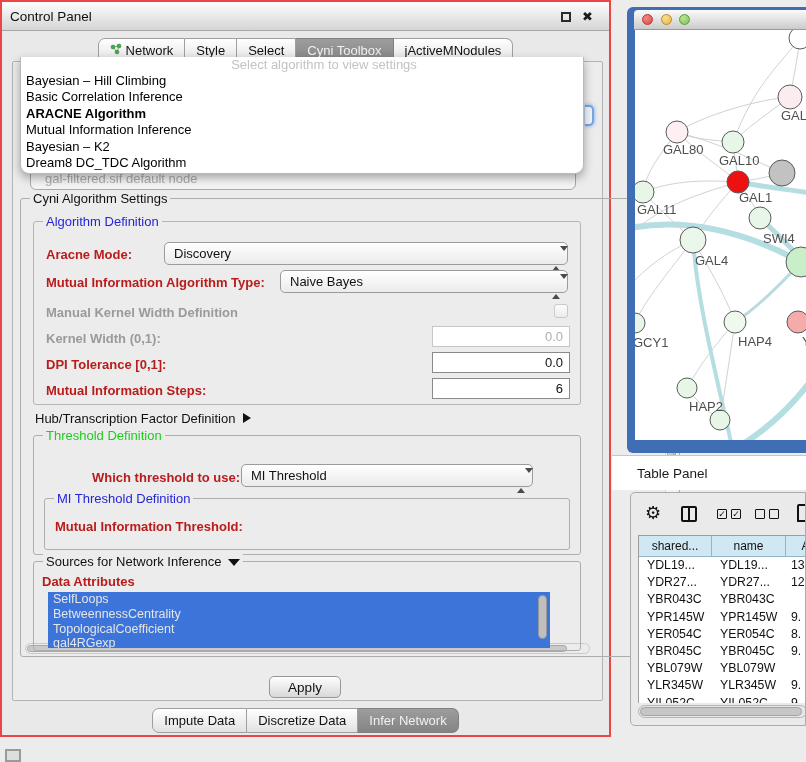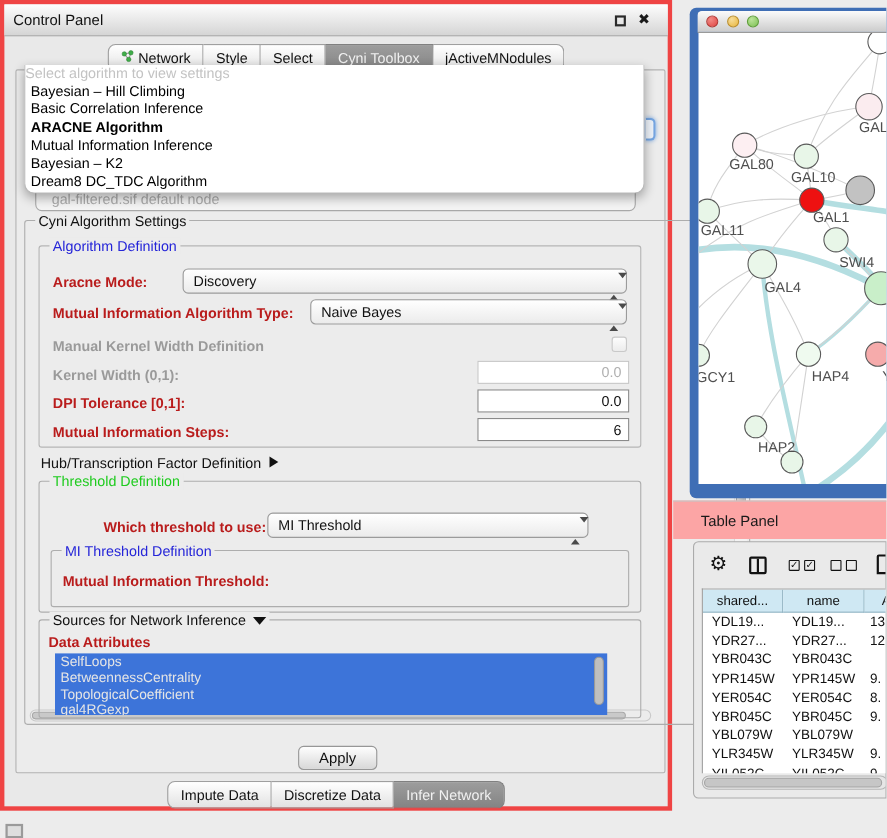--- a/index.html
+++ b/index.html
@@ -1,21 +1,21 @@
 <!DOCTYPE html>
 <html><head>
 <meta charset="utf-8">
 <style>
   * { margin:0; padding:0; box-sizing:border-box; }
   html,body { width:806px; height:762px; }
   body { position:relative; overflow:hidden; background:#ececec; font-family:"Liberation Sans",sans-serif; color:#111; }
 
   
   .control-window { position:absolute; left:0; top:0; width:611px; height:737px;
-    background:#e9e9e9; border:4px solid #ef4444; }
+    background:#e9e9e9; border:2px solid #ef4444; }
   .titlebar { position:absolute; left:0; top:0; right:0; height:29px;
     background:linear-gradient(#fdfdfd,#d5d5d5); border-bottom:1px solid #a8a8a8; }
   .titlebar .title { position:absolute; left:8px; top:0; line-height:29px; font-size:13.5px; color:#111; }
   .win-icons { position:absolute; right:16px; top:9px; display:flex; gap:11px; align-items:center; }
   .float-icon { width:10px; height:10px; border:2px solid #2a2a2a; background:transparent; }
   .close-icon { font-size:13px; font-weight:bold; color:#1a1a1a; line-height:11px; font-family:"DejaVu Sans",sans-serif; }
 
   .top-tabs { position:absolute; top:36px; left:0; right:0; display:flex; justify-content:center; }
   .tab { font-size:13px; padding:4px 11px 4px 11px; background:linear-gradient(#ffffff,#e2e2e2);
     border:1px solid #9f9f9f; border-left:none; color:#111; white-space:nowrap; display:flex; align-items:center; gap:4px;}
@@ -23,21 +23,21 @@
   .tab:last-child  { border-radius:0 7px 7px 0; }
   .tab.selected { background:linear-gradient(#9d9d9d,#848484); color:#f1f1f1; border-color:#808080; }
 
   .content-pane { position:absolute; left:10px; top:59px; width:591px; height:640px;
     background:#ececec; border:1px solid #b3b3b3; border-radius:2px; }
 
   
   .dd-overlay { position:absolute; left:18px; top:55px; width:564px; height:117px; background:#ffffff;
     border:1px solid #b9b9b9; border-top:none; border-radius:0 0 9px 9px;
     box-shadow:0 4px 10px rgba(0,0,0,0.32); z-index:40; overflow:hidden; }
-  .dd-placeholder { color:#c3c3c3; font-size:13px; height:16px; line-height:15px; }
+  .dd-placeholder { text-align:center; color:#c3c3c3; font-size:13px; height:16px; line-height:15px;margin-left:44px; }
   .dd-item { font-size:13px; line-height:16.4px; padding-left:5px; color:#000; }
   .dd-item.bold { font-weight:bold; }
 
   .bg-combo { position:absolute; left:28px; top:166px; width:546px; height:22px; z-index:10;
     border:1px solid #a8a8a8; border-radius:6px; background:#f4f4f4;
     color:#ababab; font-size:13px; line-height:20px; padding-left:14px; }
   .focus-corner { position:absolute; left:583px; top:103px; width:9px; height:21px; z-index:8;
     border:2px solid #76a6e2; border-left:none; border-radius:0 5px 5px 0;
     box-shadow:0 0 4px #76a6e2; background:#eef3fa; }
 
@@ -96,21 +96,21 @@
   .net-titlebar { position:absolute; left:7px; top:3px; width:172px; height:20px;
     background:linear-gradient(#fbfbfb,#cbcbcb); border-bottom:1px solid #9a9a9a; border-radius:4px 0 0 0; }
   .light { position:absolute; top:4px; width:11px; height:11px; border-radius:50%; }
   .light.red    { left:8px;  background:radial-gradient(circle at 35% 30%, #f28a85, #df4643); border:1px solid #b23a36; }
   .light.yellow { left:27px; background:radial-gradient(circle at 35% 30%, #f7dd9a, #e8b63d); border:1px solid #bb8e2b; }
   .light.green  { left:45px; background:radial-gradient(circle at 35% 30%, #bbe39a, #7dc153); border:1px solid #5f9e3a; }
   .net-canvas { position:absolute; left:8px; top:23px; width:171px; height:410px; background:#fff; overflow:hidden; }
 
   
   .tp-titlebar { position:absolute; left:612px; top:455px; width:194px; height:35px;
-    background:#fca5a5; border-top:1px solid #c6c6c6; }
+    background:#ffffff; border-top:1px solid #c6c6c6; }
   .tp-titlebar .title { padding-left:25px; line-height:35px; font-size:13.5px; color:#1a1a1a; }
   .table-container { position:absolute; left:630px; top:492px; width:176px; height:234px;
     background:#eaeaea; border:1px solid #ababab; border-radius:5px 0 0 5px; overflow:hidden; }
   .tb-icon { position:absolute; color:#111; }
   .gear-ic { left:14px; top:9px; font-size:18px; font-family:"DejaVu Sans",sans-serif; }
   .col-ic { left:50px; top:13px; width:16px; height:16px; border:2px solid #111; border-radius:2px; }
   .col-ic span { position:absolute; left:5px; top:0; width:2px; height:12px; background:#111; display:block; }
   .chk-pair { display:flex; gap:4px; }
   .chk-box { width:10px; height:10px; border:1.5px solid #111; border-radius:1px; font-size:9px;
     line-height:9px; text-align:center; font-family:"DejaVu Sans",sans-serif; }

